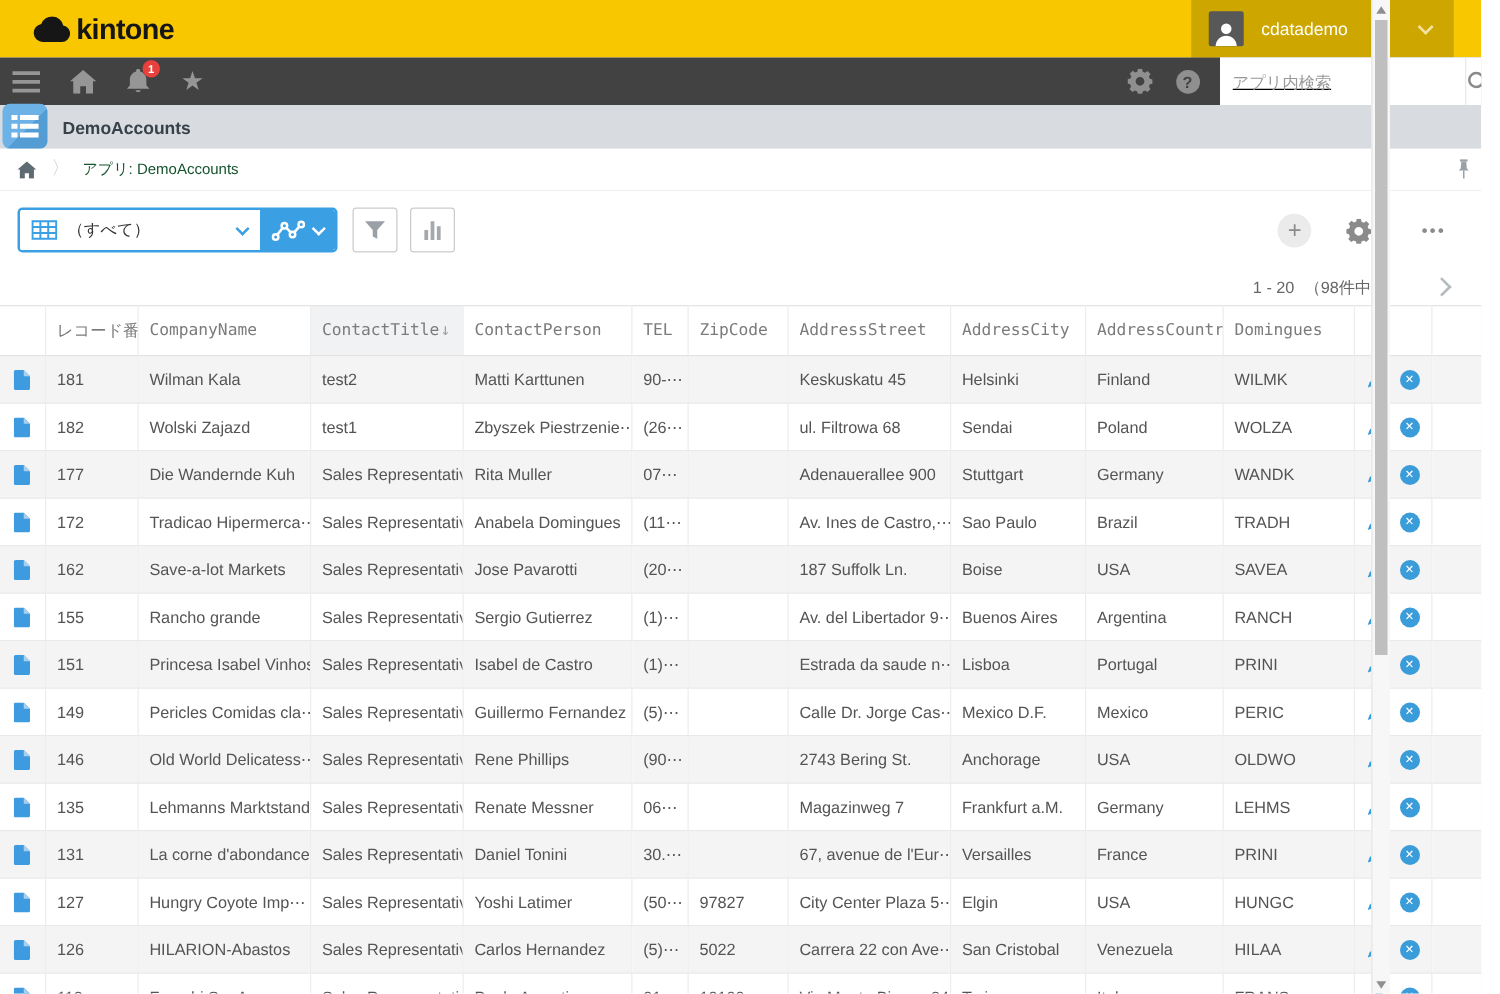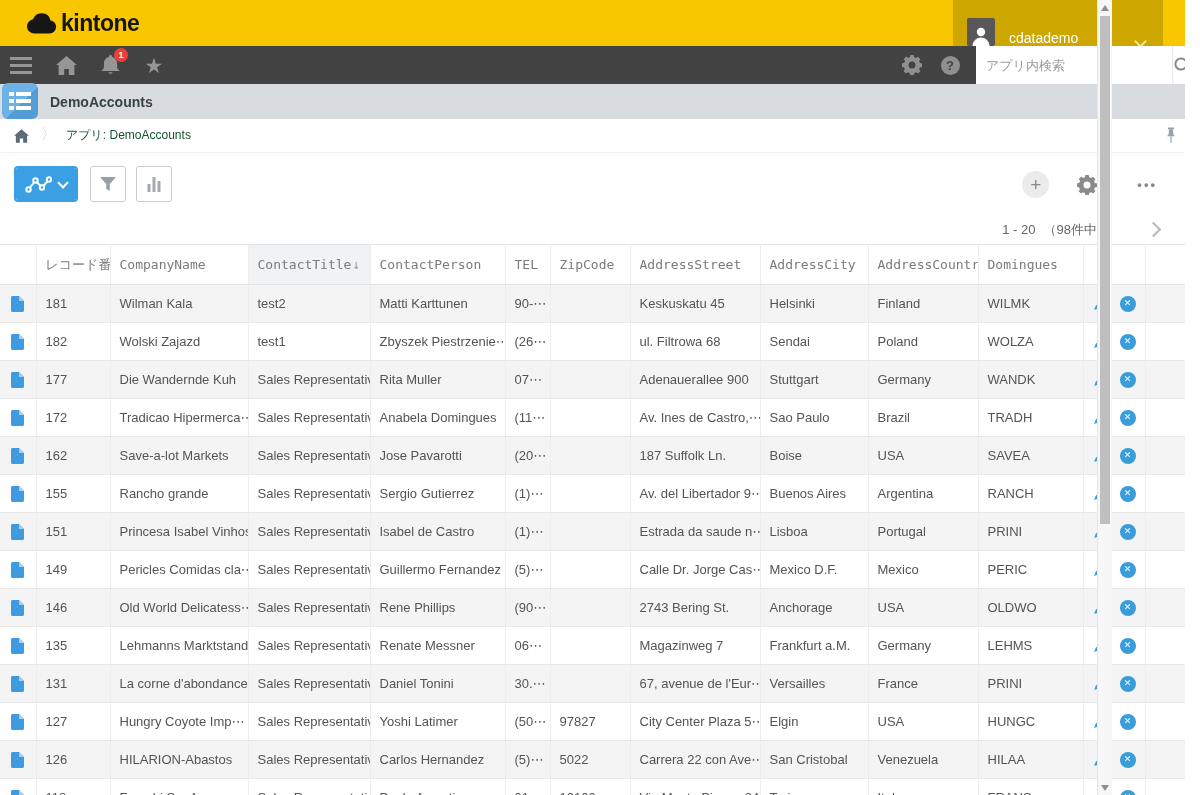--- a/index.html
+++ b/index.html
@@ -9,21 +9,21 @@
     background:#fff;-webkit-font-smoothing:antialiased;
   }
   .page{position:relative;width:1112px;height:795px;background:#fff;border-radius:10px;}
   .content{position:absolute;left:0;top:0;width:1185px;height:795px;overflow:hidden;}
 
   
   .brand-bar{position:relative;height:46px;background:#f8c700;display:flex;align-items:center;}
   .logo{display:flex;align-items:center;gap:5px;margin-left:26px;}
   .logo-text{font-size:23px;font-weight:bold;color:#161616;letter-spacing:-0.5px;}
   .user-box{position:absolute;right:22px;top:0;height:46px;width:210px;background:#cda700;
-    display:flex;align-items:flex-end;cursor:pointer;}
+    display:flex;align-items:center;cursor:pointer;}
   .avatar{width:28px;height:28px;background:#585858;border-radius:2px;margin-left:14px;
     display:flex;align-items:flex-end;justify-content:center;overflow:hidden;}
   .user-name{color:#fff;font-size:14px;margin-left:14px;flex:1;}
   .chev{display:inline-block;width:7px;height:7px;border-right:2px solid currentColor;border-bottom:2px solid currentColor;}
   .chev.down{transform:rotate(45deg);}
   .chev.right{transform:rotate(-45deg);}
   .user-box .chev{color:#f3e3a0;margin-right:18px;margin-top:-3px;}
 
   
   .global-bar{position:relative;height:38px;background:#424242;display:flex;align-items:center;}
@@ -31,21 +31,21 @@
   .hamburger{display:flex;flex-direction:column;gap:4px;cursor:pointer;padding:4px 2px;}
   .hamburger span{display:block;width:22px;height:3px;background:#969696;}
   .gb-icon{position:relative;cursor:pointer;display:flex;align-items:center;justify-content:center;width:24px;height:24px;}
   .star-glyph{color:#969696;font-size:21px;line-height:1;}
   .badge{position:absolute;top:-5px;right:-6px;min-width:14px;height:14px;border-radius:8px;
     background:#e8403a;color:#fff;font-size:9px;line-height:14px;text-align:center;font-weight:bold;padding:0 2px;box-sizing:border-box;}
   .gb-right{position:absolute;right:0;top:0;height:38px;display:flex;align-items:center;}
   .gb-right .gb-icon{margin-right:14px;}
   .help-circle{width:19px;height:19px;border-radius:50%;background:#8f8f8f;color:#424242;
     font-size:13px;font-weight:bold;display:flex;align-items:center;justify-content:center;}
-  .search-box{width:209px;height:38px;background:#fff;display:flex;align-items:stretch;}
+  .search-box{width:209px;height:38px;background:#fff;display:flex;align-items:stretch;text-decoration:underline;}
   .search-box input{flex:1;border:none;outline:none;padding:0 10px;font-size:13px;color:#333;
     font-family:"Liberation Sans","DejaVu Sans",sans-serif;}
   .search-box input::placeholder{color:#999;}
   .search-btn{width:38px;display:flex;align-items:center;justify-content:center;border-left:1px solid #e8e8e8;cursor:pointer;background:#fff;}
 
   
   .app-bar{position:relative;height:35px;background:#d8dce0;display:flex;align-items:center;}
   .app-icon{position:absolute;left:2px;top:-1px;width:36px;height:36px;border-radius:6px;
     background:linear-gradient(135deg,#6cb2e6 55%,#549dd4 55%);display:flex;align-items:center;justify-content:center;cursor:pointer;}
   .app-title{margin-left:50px;font-size:14px;font-weight:bold;color:#38424a;}
@@ -216,20 +216,33 @@
               <path d="M4 2.3h4l.4 5.2 1.6 1.8H2l1.6-1.8z"></path>
               <rect x="5.4" y="9.3" width="1.2" height="6.5"></rect>
             </g>
           </svg>
       </span>
     </div>
 
     <div class="view-bar">
       <div class="vb-left">
         <div class="view-select-group">
+          <div class="view-select">
+            <span class="grid-ic">
+              <svg width="21" height="16" viewBox="0 0 21 16" fill="none" stroke="#3b9fe3" stroke-width="1.6">
+                  <rect x="1" y="1" width="19" height="14"></rect>
+                  <line x1="1" y1="5.6" x2="20" y2="5.6"></line>
+                  <line x1="1" y1="10.3" x2="20" y2="10.3"></line>
+                  <line x1="7.3" y1="1" x2="7.3" y2="15"></line>
+                  <line x1="13.6" y1="1" x2="13.6" y2="15"></line>
+                </svg>
+            </span>
+            <span class="view-name">（すべて）</span>
+            <span class="chev down"></span>
+          </div>
           <div class="graph-select">
             <span style="display:flex;">
               <svg width="27" height="17" viewBox="0 0 27 17">
                   <path d="M3.5 13.5 L10.5 4.5 L17 11.5 L24 3.5" stroke="#fff" stroke-width="2" fill="none"></path>
                   <g fill="#3b9fe3" stroke="#fff" stroke-width="2">
                     <circle cx="3.5" cy="13.5" r="2.2"></circle>
                     <circle cx="10.5" cy="4.5" r="2.2"></circle>
                     <circle cx="17" cy="11.5" r="2.2"></circle>
                     <circle cx="24" cy="3.5" r="2.2"></circle>
                   </g>

